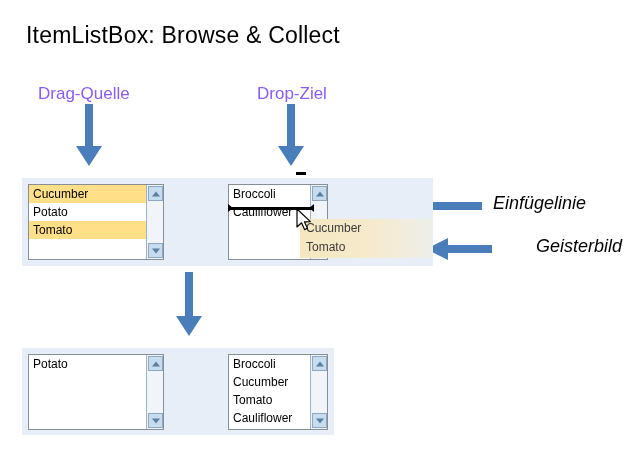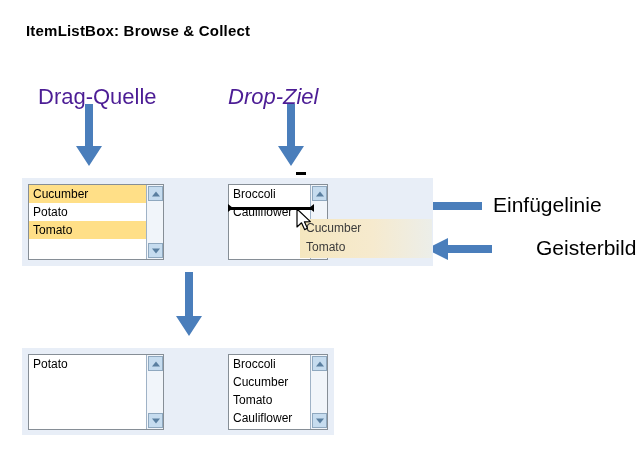--- a/index.html
+++ b/index.html
@@ -14,42 +14,43 @@
     overflow: hidden;
     font-family: "Liberation Sans", sans-serif;
     color: #000000;
   }
 
   
   #page-title {
     position: absolute;
     left: 26px;
     top: 22px;
-    font-size: 15px;
-    font-weight: bold;
+    font-size: 23px;
+    font-weight: normal;
     letter-spacing: 0.2px;
     white-space: nowrap;
   }
 
   
   .callout-label {
     position: absolute;
-    font-size: 22px;
-    white-space: nowrap;
-    color: #4c1d95;
+    font-size: 17px;
+    white-space: nowrap;
+    color: #8b5cf6;
   }
   #label-drag-quelle { left: 38px;  top: 84px; }
-  #label-drop-ziel   { left: 228px; top: 84px; font-style: italic; }
+  #label-drop-ziel   { left: 257px; top: 84px; }
 
   
   .annot-label {
     position: absolute;
-    font-size: 21px;
+    font-size: 18px;
     white-space: nowrap;
     color: #000;
+    font-style: italic;
   }
   #label-einfuegelinie { left: 493px; top: 193px; }
   #label-geisterbild   { left: 493px; top: 236px; margin-left: 43px; }
 
   
   .arrow { position: absolute; }
   .arrow svg { display: block; }
 
   #arrow-down-drag   { left: 72px;  top: 104px; }
   #arrow-down-drop   { left: 274px; top: 104px; }

